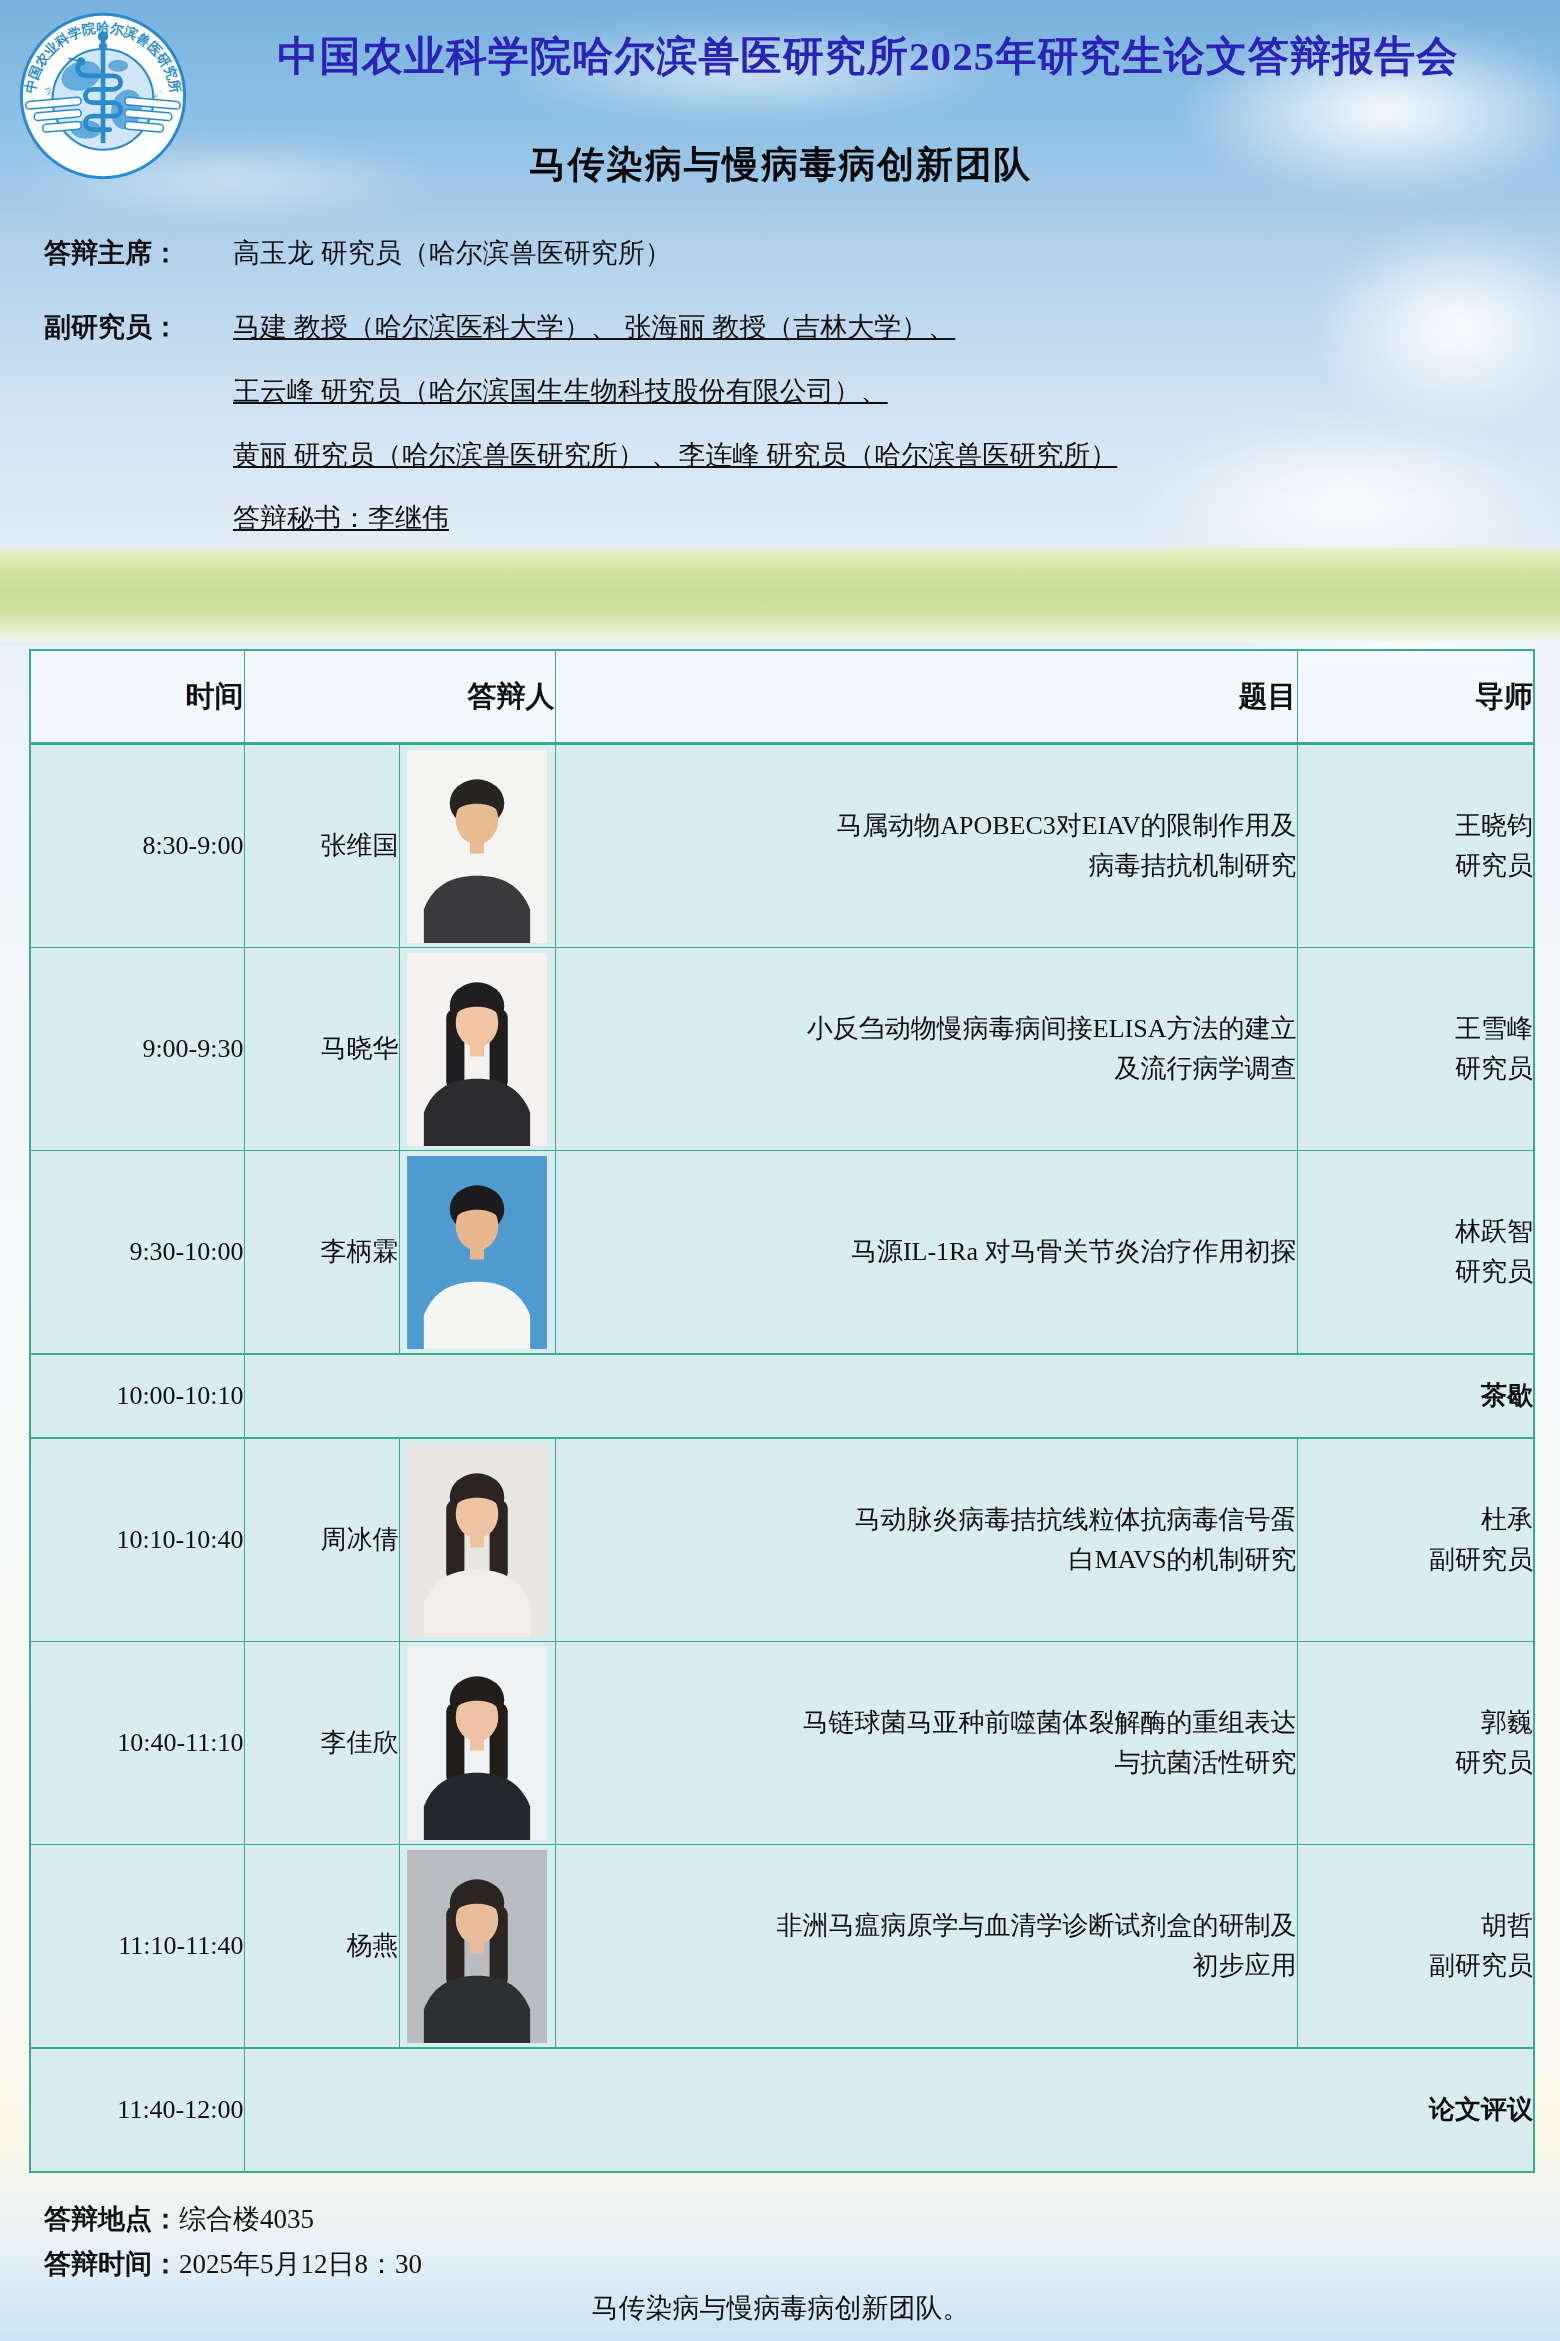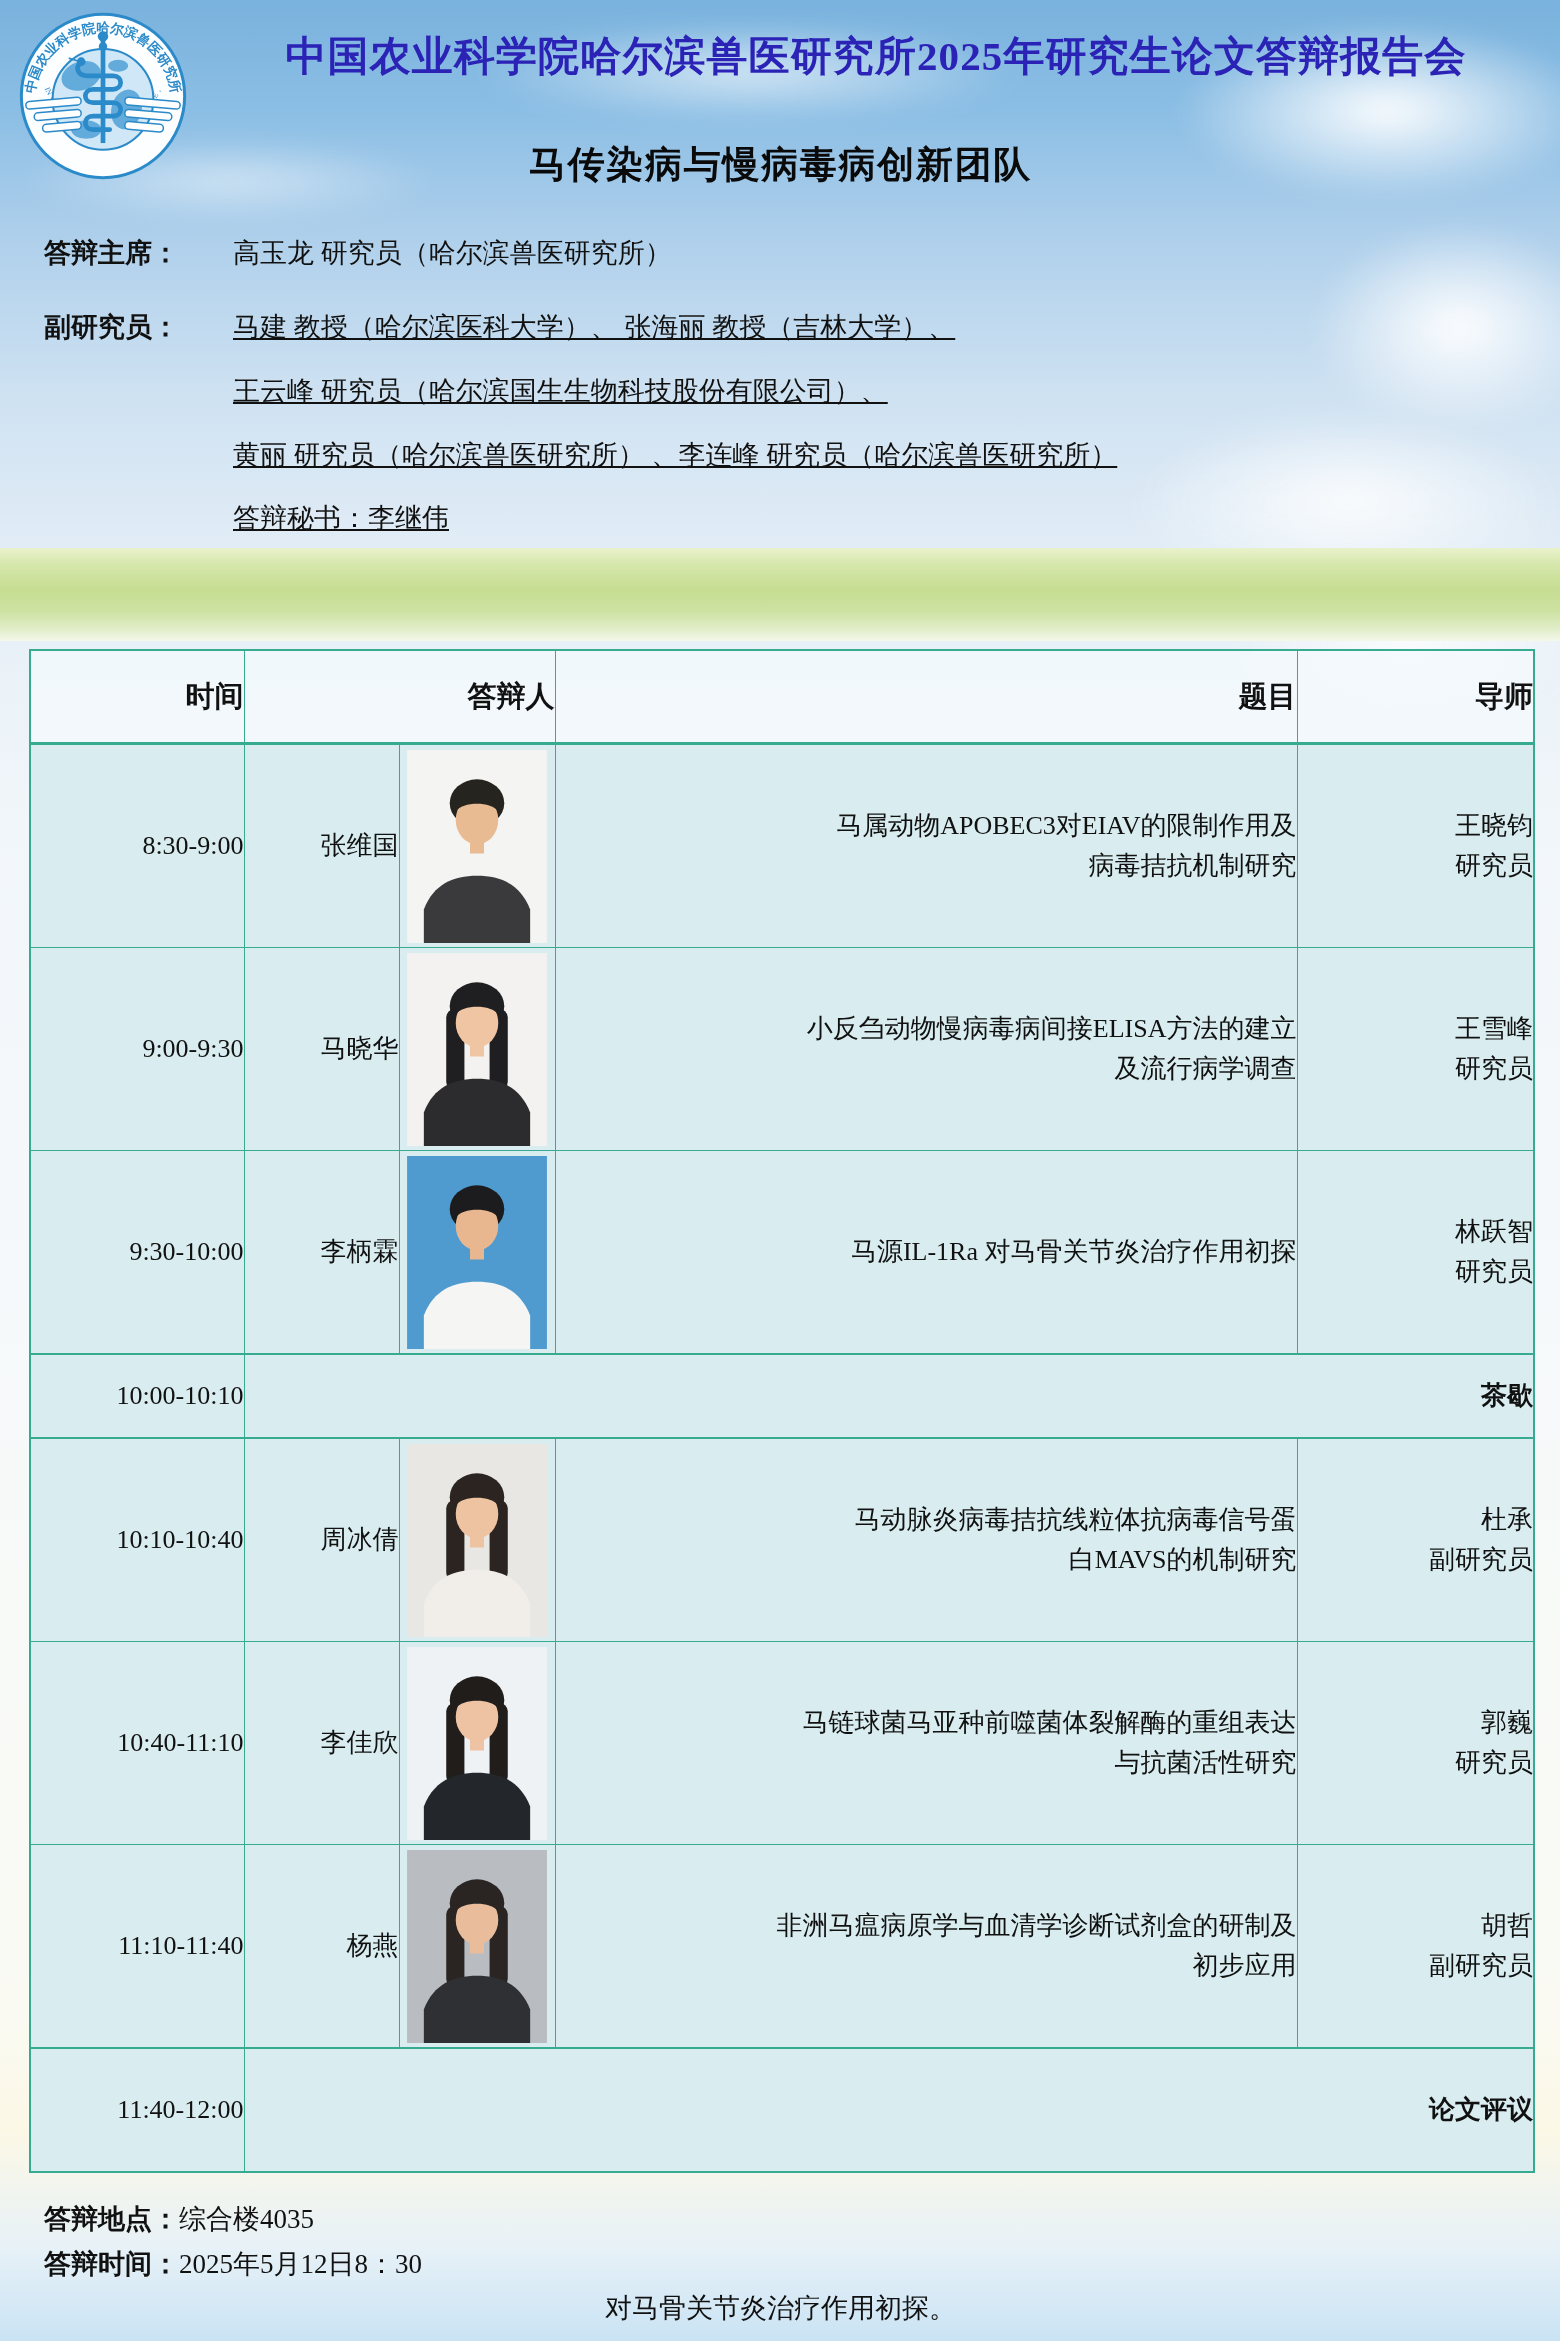--- a/index.html
+++ b/index.html
@@ -5,21 +5,21 @@
   html,body{margin:0;padding:0;}
   body{font-family:"Liberation Serif","DejaVu Serif",serif;color:#111;}
   .page{position:relative;width:1561px;height:2342px;overflow:hidden;
     background:linear-gradient(180deg,#79b2dd 0%,#8dbfe5 5%,#aecfeb 10%,#cfe2f2 17%,
       #e6eff7 25%,#f1f6fa 35%,#f6f9fb 55%,#fafaf3 86%,#fcf8e6 91%,#e7f1f7 96%,#c9e3f4 100%);}
   .cloud{position:absolute;border-radius:50%;filter:blur(11px);
     background:radial-gradient(closest-side,rgba(255,255,255,.96),rgba(255,255,255,0));}
 
   
   .logo{position:absolute;left:19.4px;top:12.2px;width:168px;height:168px;}
-  .title1{position:absolute;left:191px;top:29px;width:1370px;text-align:center;
+  .title1{position:absolute;left:183px;top:29px;width:1370px;text-align:center;
     font-size:41px;font-weight:bold;letter-spacing:1.1px;line-height:55px;}
   .title2{position:absolute;left:0;top:113px;width:1561px;text-align:center;
     font-size:37px;font-weight:bold;letter-spacing:1.7px;line-height:55px;color:#0a0a0a;margin-top:24px;}
 
   .info-line{position:absolute;left:44px;font-size:27px;line-height:37px;white-space:nowrap;}
   .info-label{font-weight:bold;display:inline-block;width:189px;}
   .cmt-line{position:absolute;left:233px;font-size:27px;line-height:37px;white-space:nowrap;text-decoration:underline;}
 
   .band{position:absolute;left:0;top:548px;width:1561px;height:93px;
     background:linear-gradient(180deg,#e9f2cc 0%,#d6e7ab 18%,#c6dd92 45%,#cde2a2 68%,#e2eecb 88%,#f4f8ea 100%);}
@@ -265,16 +265,16 @@
     </tr>
   </tbody>
     </table>
 
   <div class="footer-line" style="top:2201px;">
     <span class="footer-label">答辩地点：</span><span>综合楼4035</span>
   </div>
   <div class="footer-line" style="top:2246px;">
     <span class="footer-label">答辩时间：</span><span>2025年5月12日8：30</span>
   </div>
-  <div class="welcome">对马骨关节炎治疗作用初探。</div>
+  <div class="welcome">马传染病与慢病毒病创新团队。</div>
 
 </div>
 
 
 </body></html>

